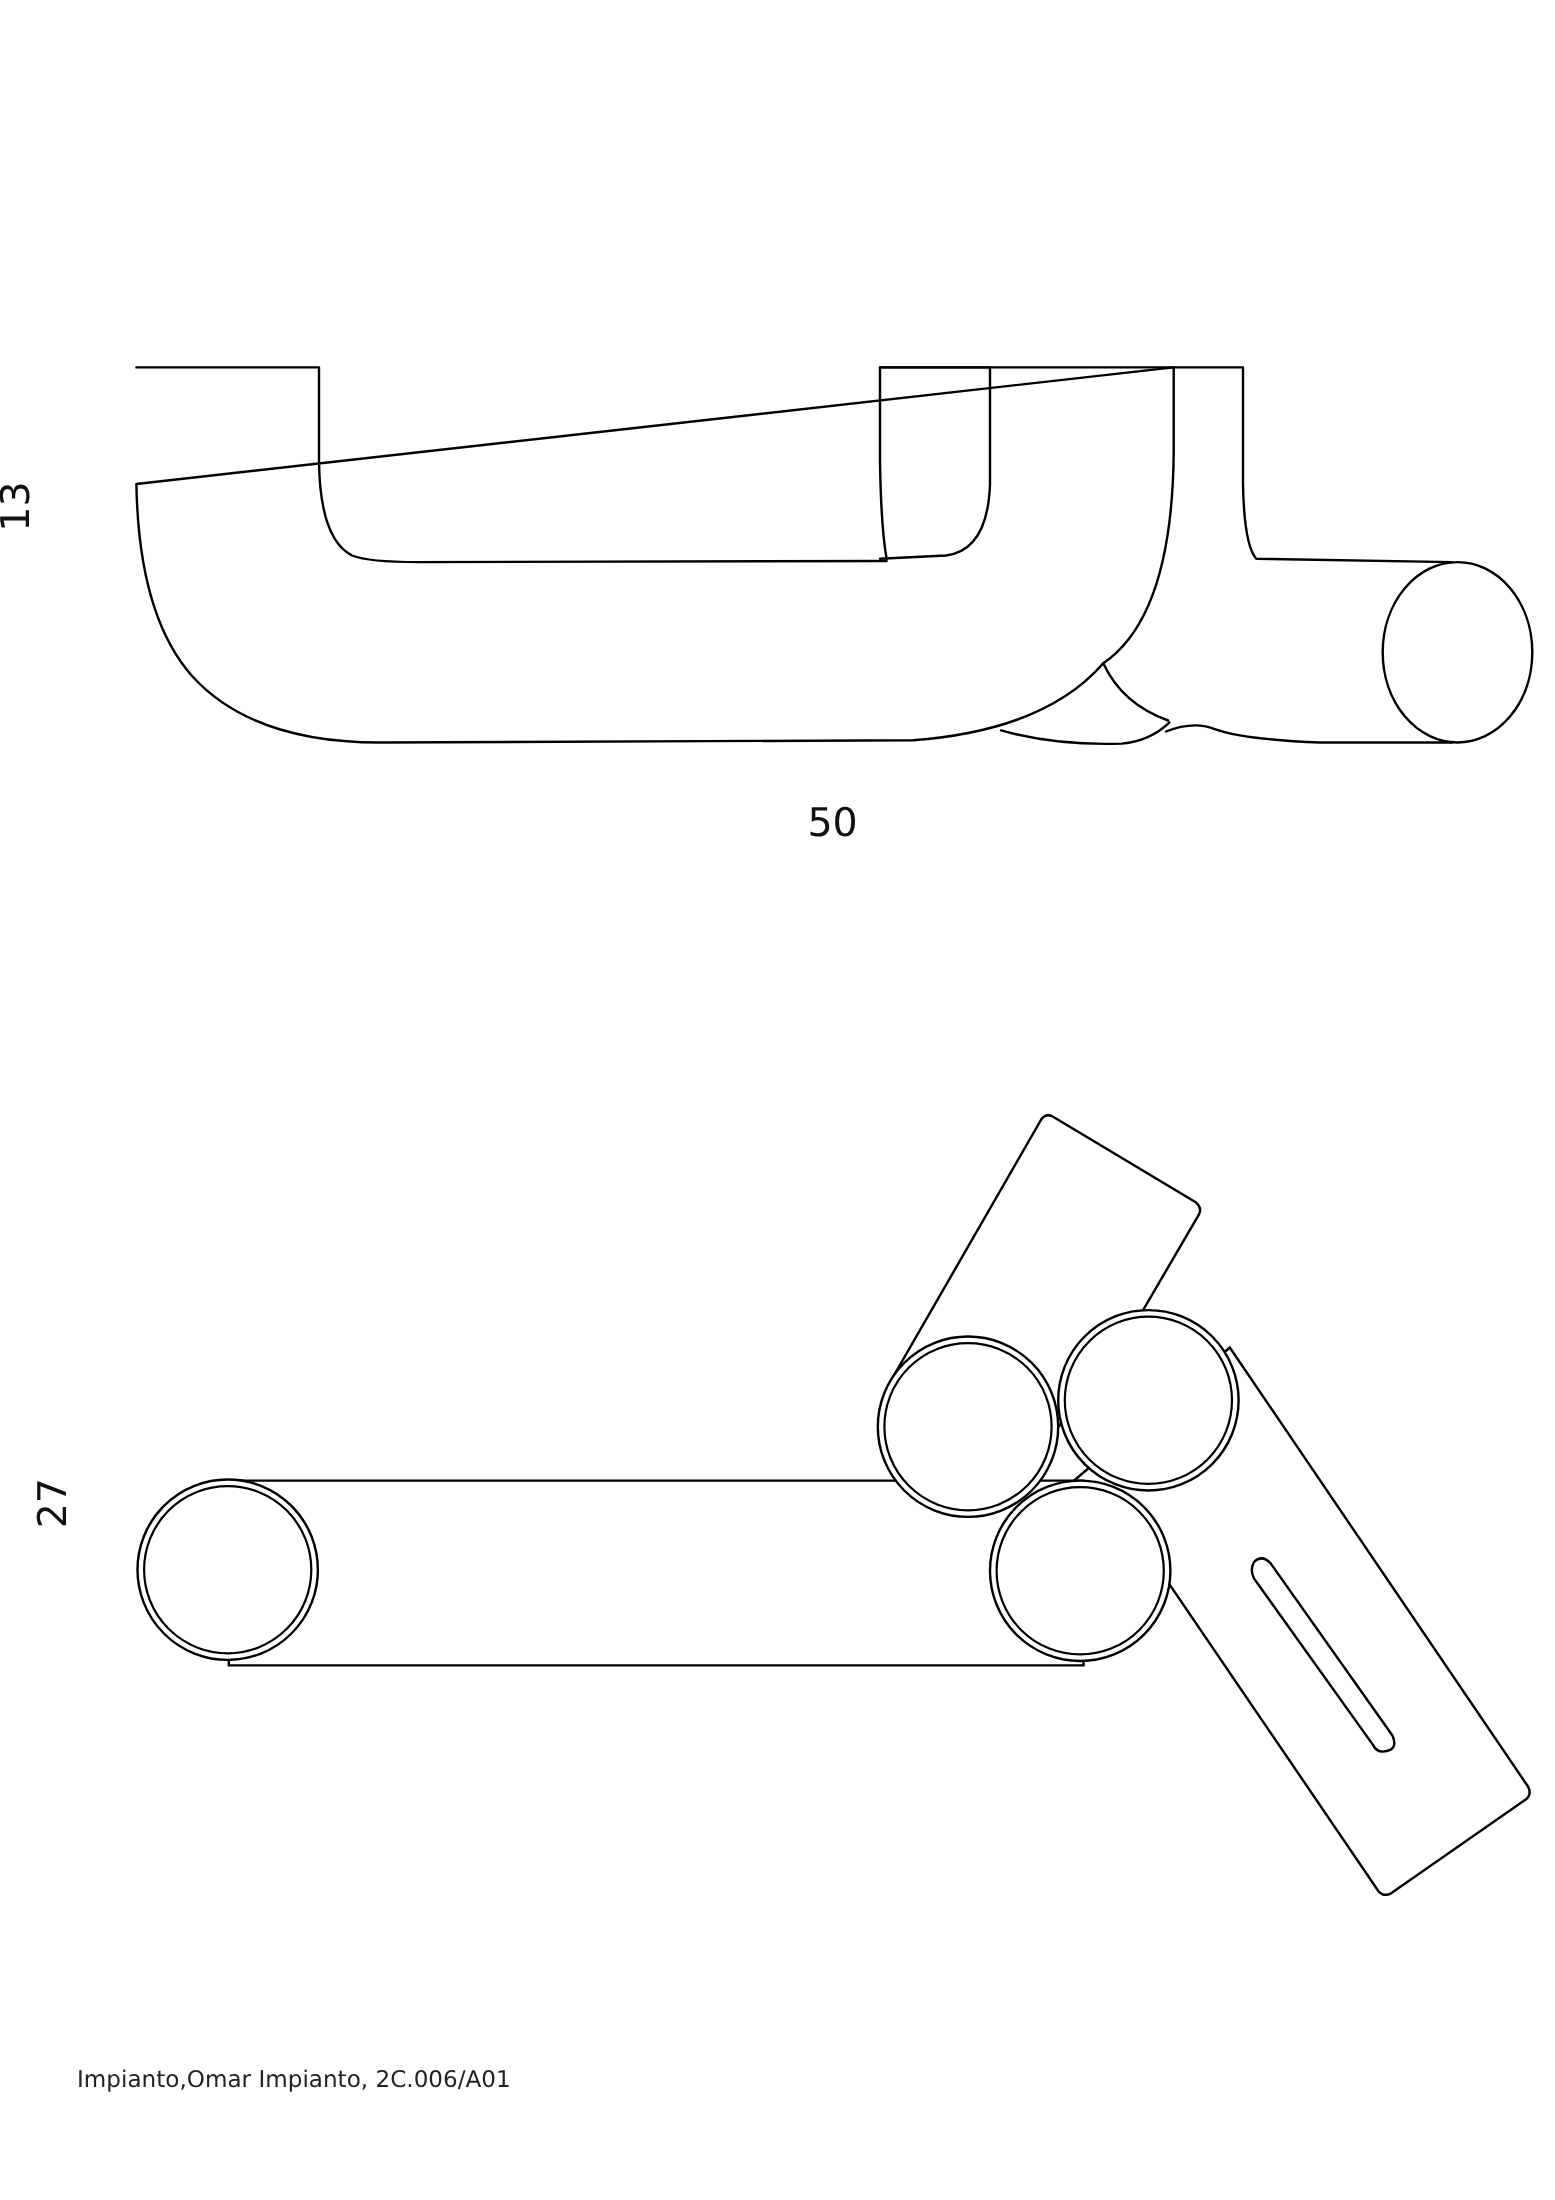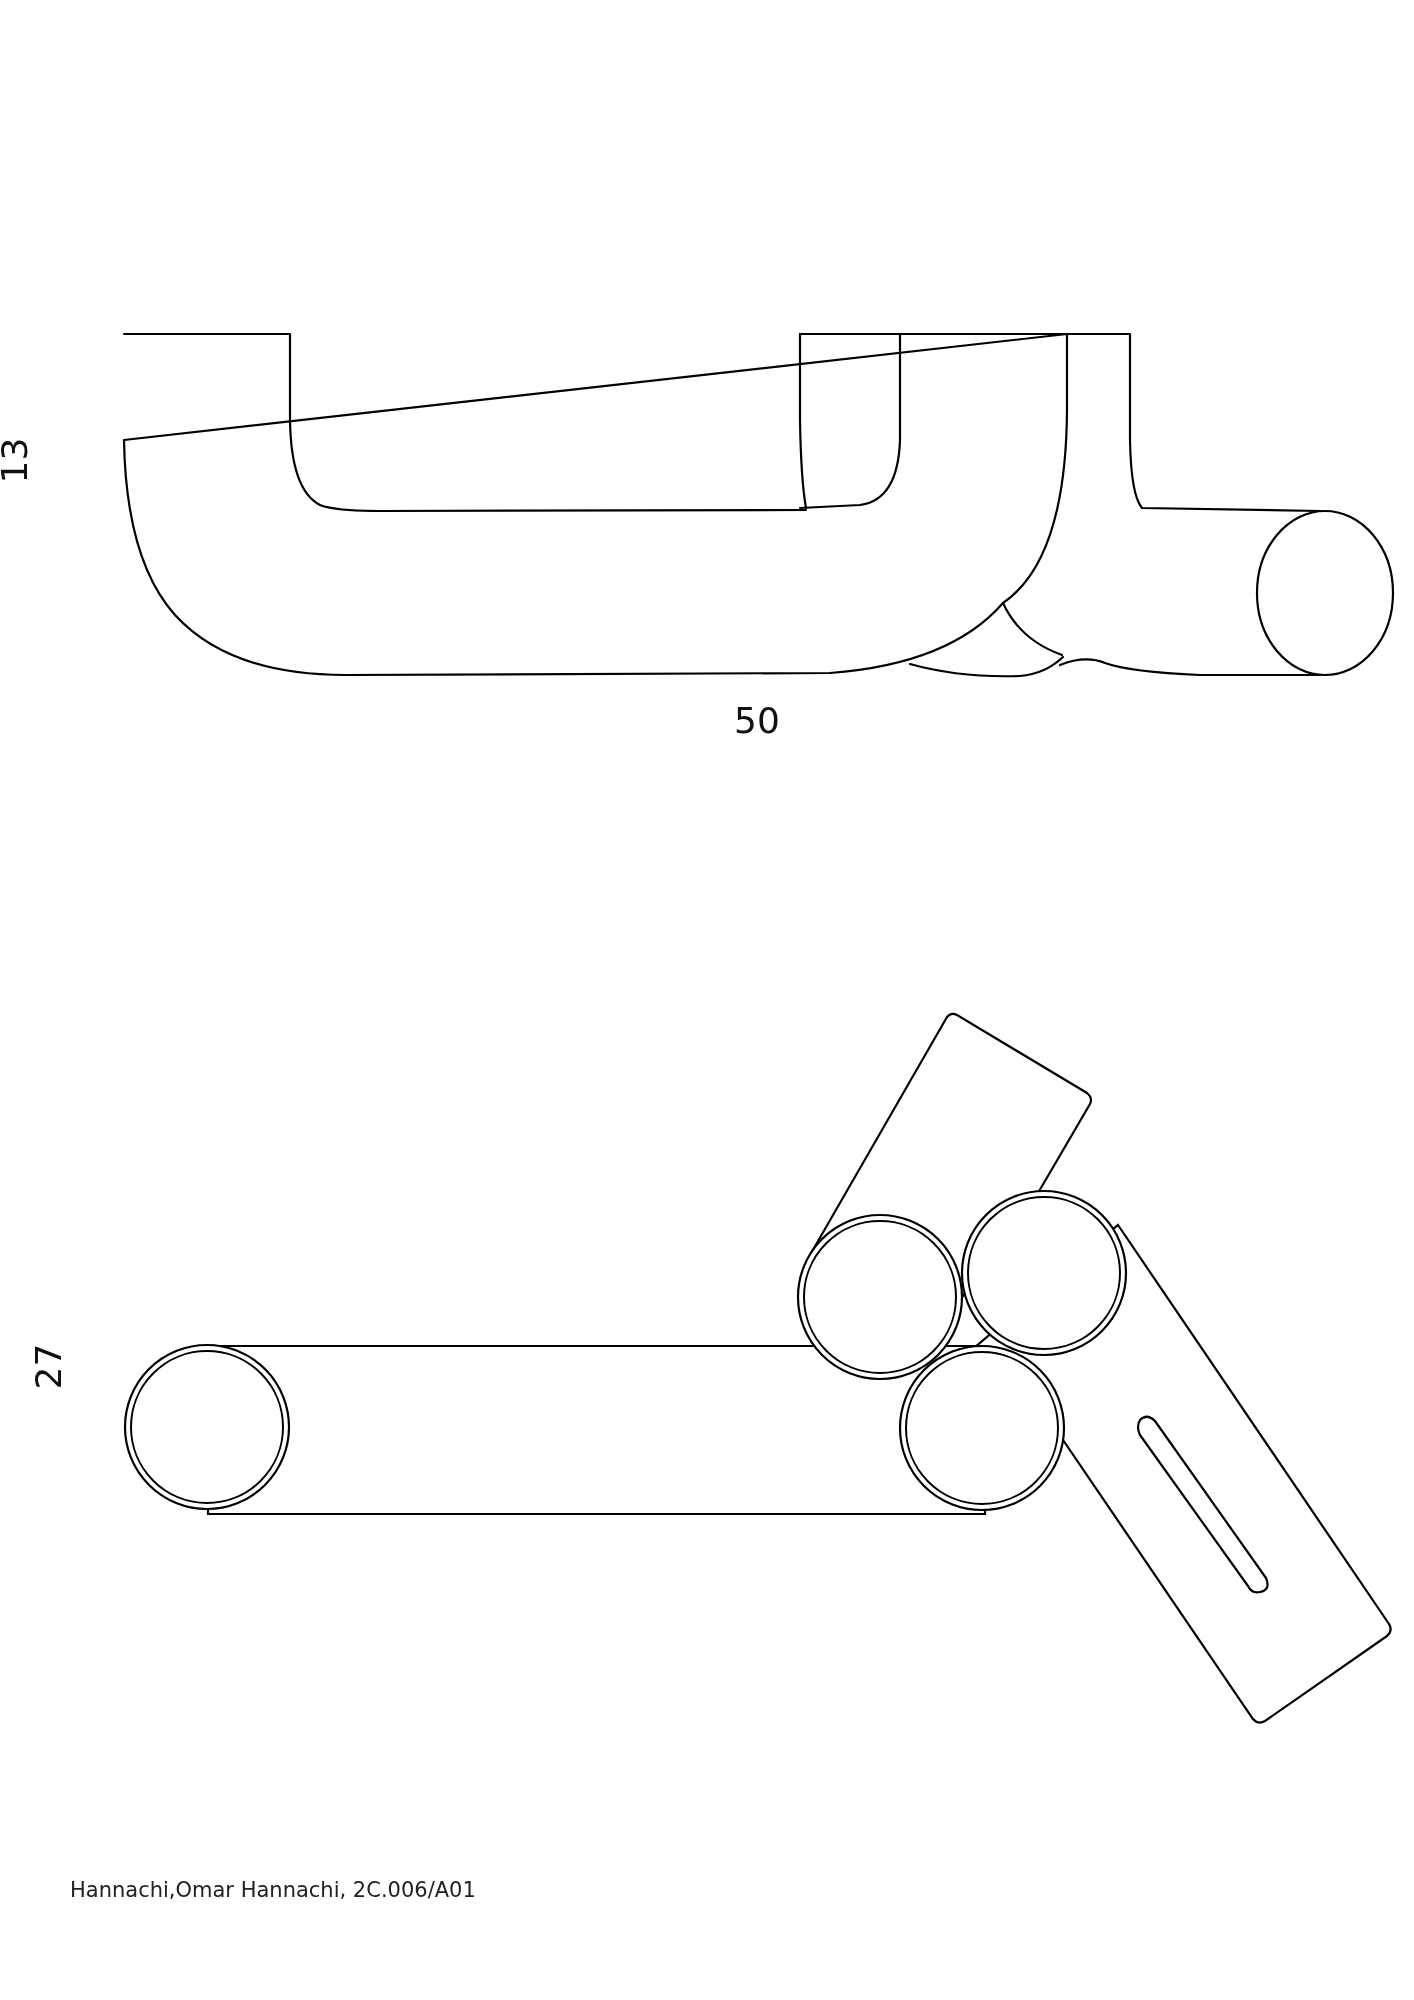--- a/index.html
+++ b/index.html
@@ -56,16 +56,16 @@
       <circle class="thin" cx="1044" cy="1273" r="76"></circle>
     </g>
     <g>
       <circle class="fillw" cx="982" cy="1428" r="82"></circle>
       <circle class="thin" cx="982" cy="1428" r="76"></circle>
     </g>
   </g>
 </svg>
 
 <div class="dim dim-rot" style="left:-8px; top:440px;">13</div>
-<div class="dim" style="left:734px; top:700px;">50</div>
+<div class="dim" style="left:734px; top:728px;">50</div>
 <div class="dim dim-rot" style="left:26px; top:1346px;">27</div>
 
-<div class="caption">Hannachi,Omar Hannachi, 2C.006/A01</div>
+<div class="caption">Impianto,Omar Impianto, 2C.006/A01</div>
 
 </body></html>

